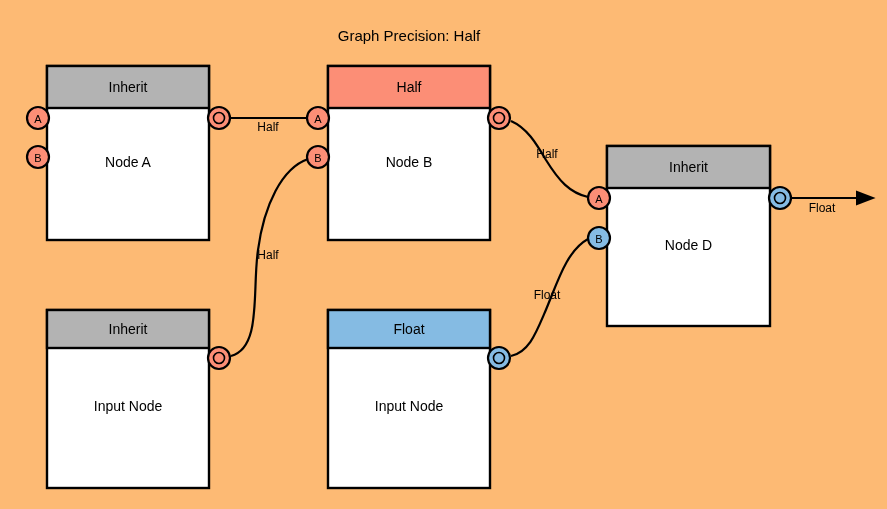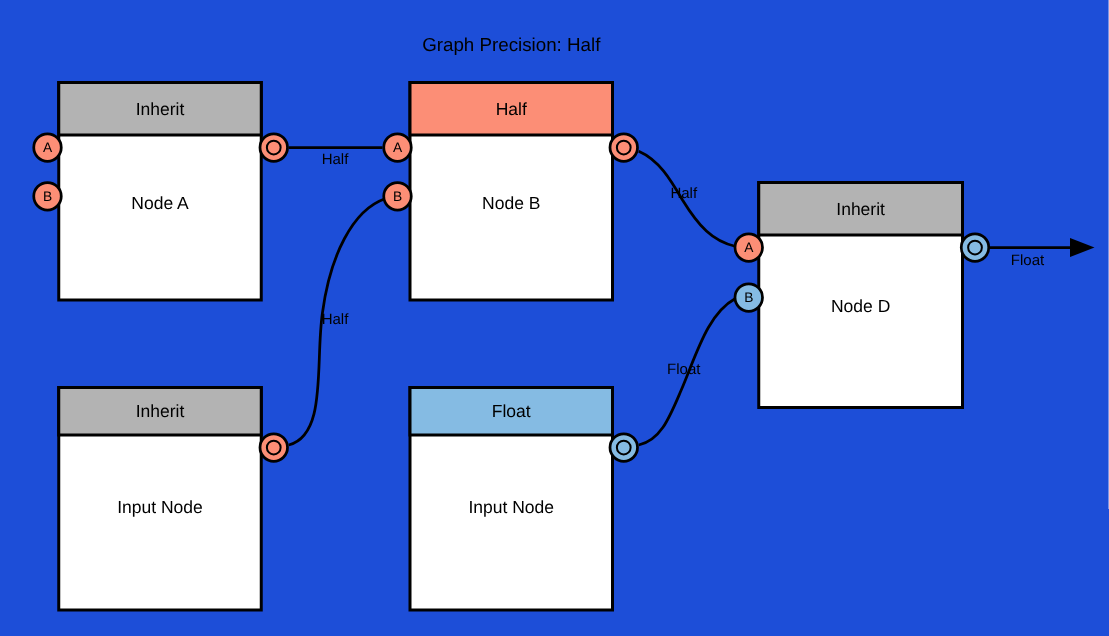--- a/index.html
+++ b/index.html
@@ -7,21 +7,21 @@
     padding: 0;
     background: #ffffff;
   }
   body {
     font-family: "Liberation Sans", sans-serif;
   }
   #canvas {
     position: relative;
     width: 887px;
     height: 509px;
-    background: #1d4ed8;
+    background: #fdba74;
     overflow: hidden;
   }
   svg.diagram {
     position: absolute;
     left: 0;
     top: 0;
     width: 887px;
     height: 509px;
   }
   .graph-title {

